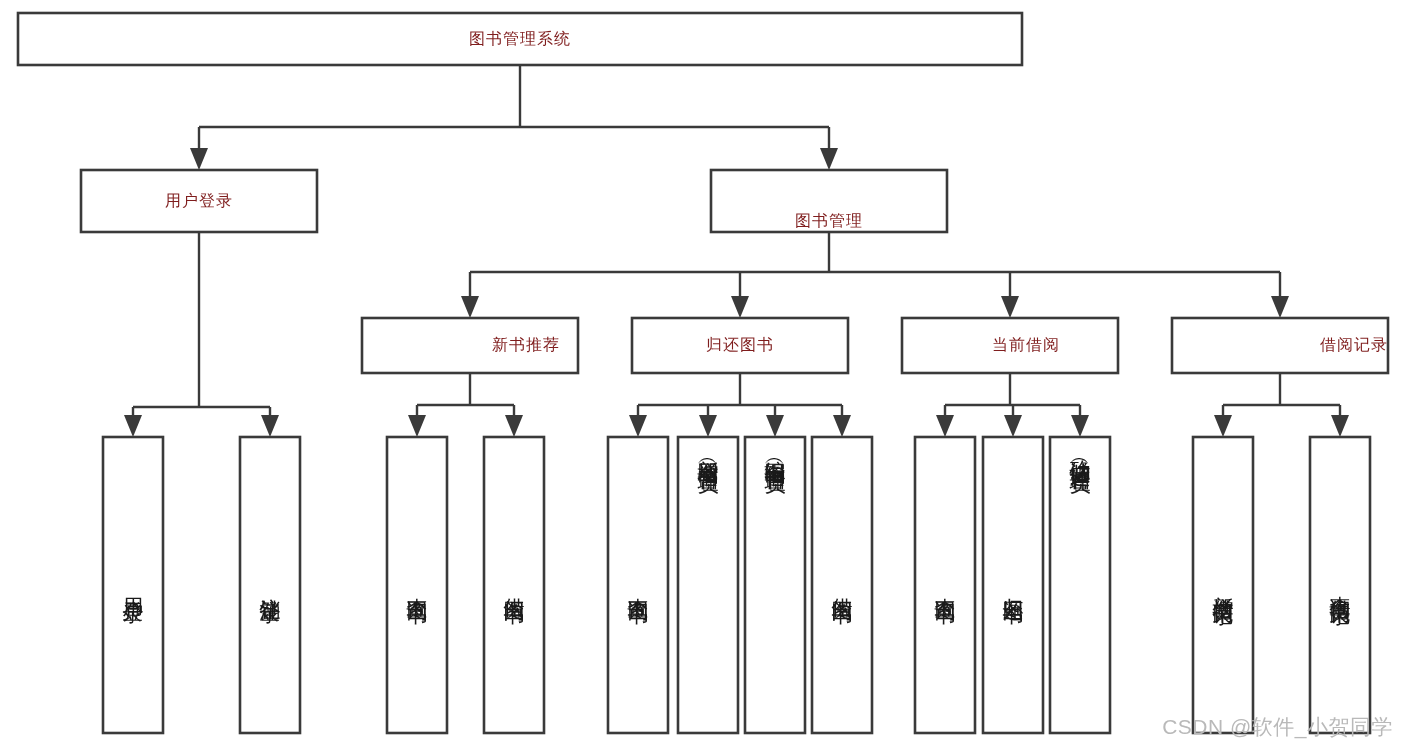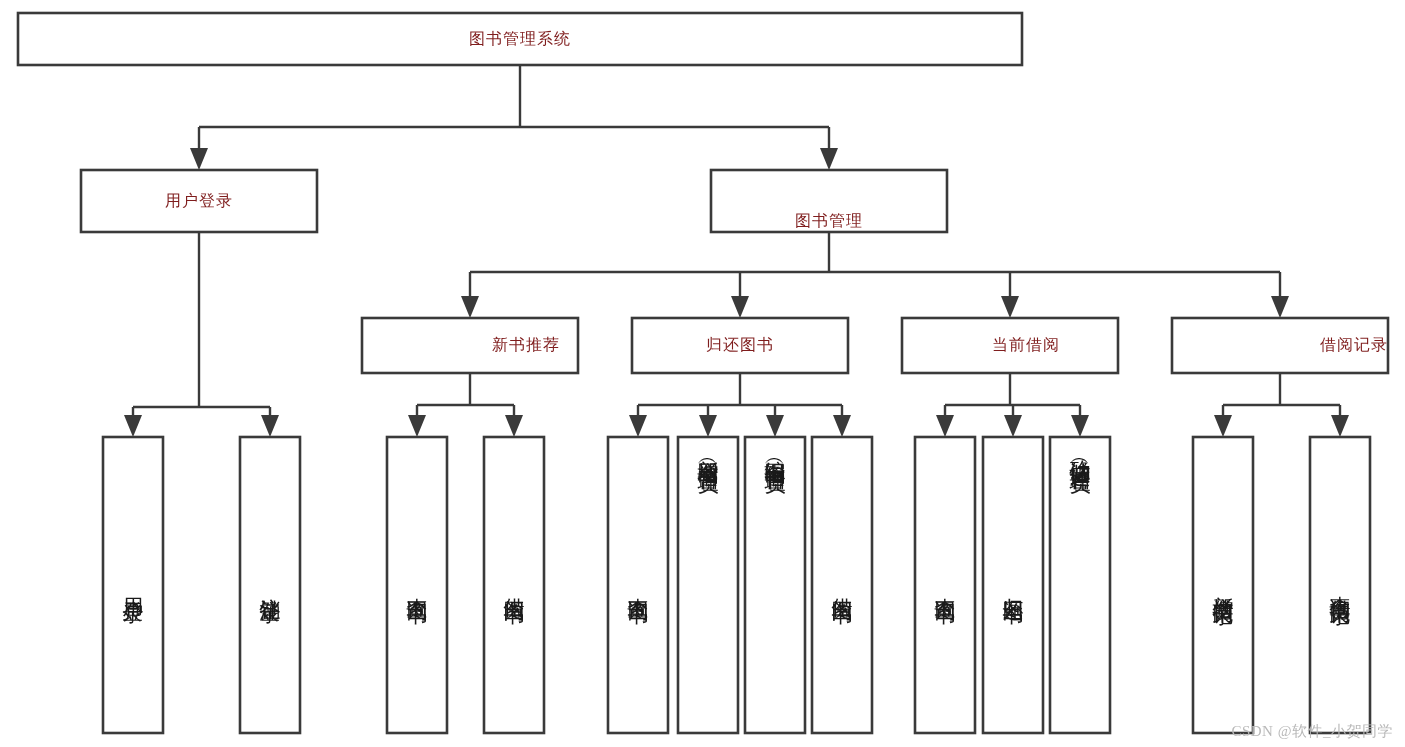--- a/index.html
+++ b/index.html
@@ -67,22 +67,22 @@
     font-family: Liberation Mono, monospace;
     font-size: 16px;
     color: #7f1d1d;
     letter-spacing: 1px;
     white-space: nowrap;
   }
   #watermark {
     position: absolute;
     right: 12px;
     bottom: 6px;
-    font-family: Liberation Serif, serif;
-    font-size: 15px;
+    font-family: Liberation Sans, sans-serif;
+    font-size: 21px;
     color: #b9b9b9;
     letter-spacing: 0.5px;
     white-space: nowrap;
     user-select: none;
   }
 </style>
 </head>
 <body>
 
 <div id="diagram-root">

